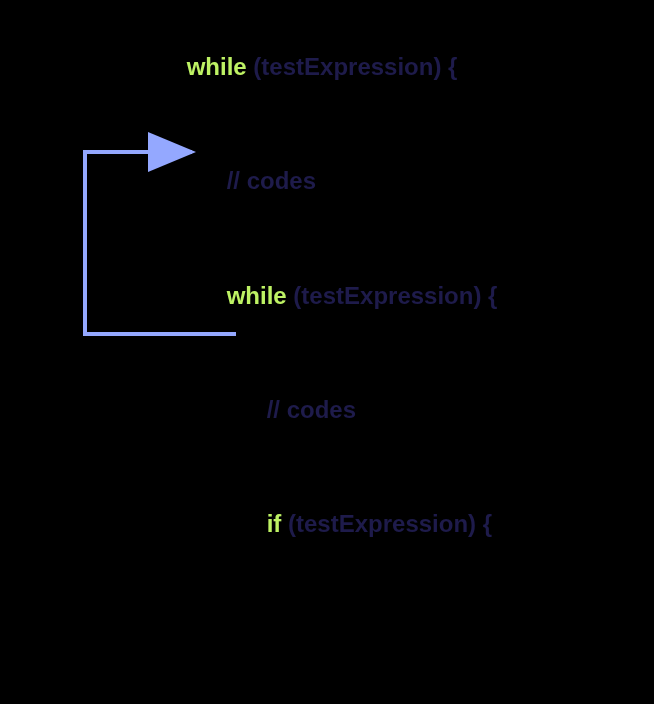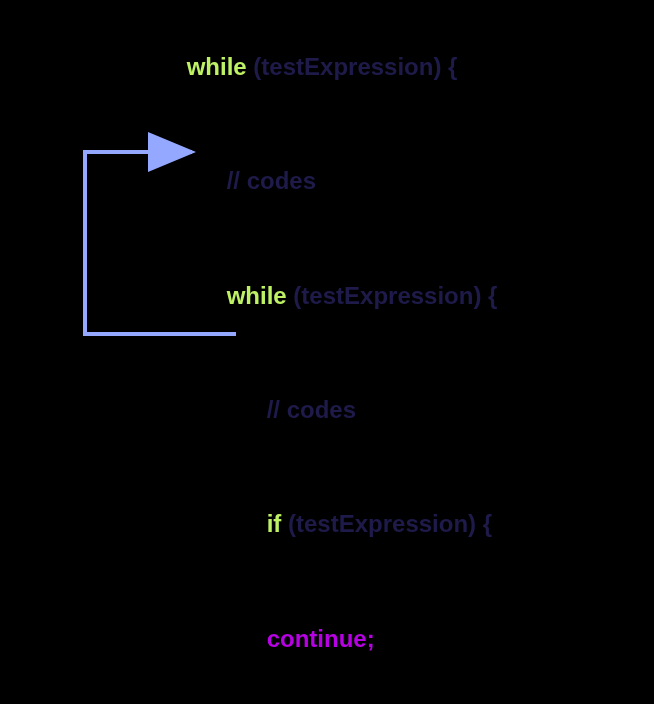--- a/index.html
+++ b/index.html
@@ -53,23 +53,20 @@
   </div>
 
   <div class="line indent-2">
     <span class="tok-dark">// codes</span>
   </div>
 
   <div class="line indent-2">
     <span class="kw-purple">if</span><span class="tok-dark"> (testExpression) {</span>
   </div>
 
-  <div class="line indent-2">
-    <span class="kw-magenta">continue;</span>
-  </div>
 
 </div>
 
 <svg class="arrow-svg" width="654" height="704">
   <defs>
     <marker id="arrowhead" markerWidth="12" markerHeight="10" refX="11" refY="5" orient="auto">
       <polygon points="0 0, 12 5, 0 10" fill="#94a8ff"></polygon>
     </marker>
   </defs>
 

